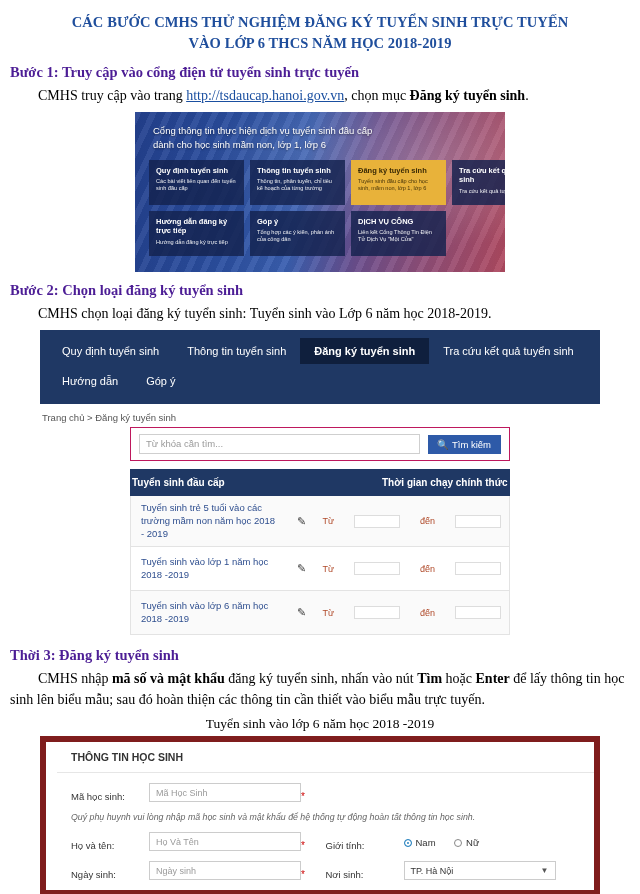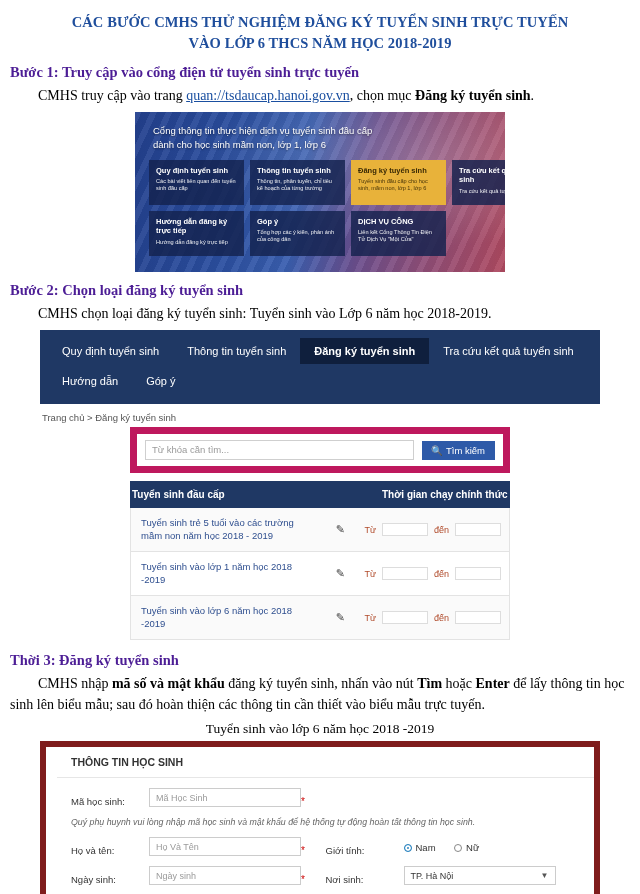--- a/index.html
+++ b/index.html
@@ -98,21 +98,21 @@
     width:560px; margin: 8px auto 4px auto;
     font-size:9.5px; color:#555;
     font-family:"Liberation Sans", sans-serif;
     padding-left: 2px;
   }
 
   
   .block { width: 380px; margin: 0 auto; font-family:"Liberation Sans", sans-serif; }
   .searchrow {
     display:flex; align-items:center; gap:8px;
-    border:7px solid #be185d; background:#fff;
+    border:1px solid #be185d; background:#fff;
     padding: 6px 8px;
   }
   .searchbox {
     flex:1; height:20px; border:1px solid #cfcfcf; background:#fff;
     font-size:9.5px; color:#9a9a9a; padding: 3px 6px;
   }
   .btn-search {
     background:#2e5aa8; color:#fff; font-size:9.5px;
     padding: 4px 10px; white-space:nowrap;
   }
@@ -125,21 +125,21 @@
   .thead .c2 { flex:1; }
   .trow {
     display:flex; align-items:center;
     border:1px solid #e3e3e3; border-top:none;
     font-size:9.5px; color:#2f4f8f; background:#fff;
     min-height: 44px;
   }
   .trow:nth-child(odd) { background:#fafafa; }
   .trow .c1 { width: 215px; padding: 6px 10px; line-height:1.35; }
   .trow .c-ico { width: 36px; text-align:center; color:#444; font-size:11px; }
-  .trow .c2 { flex:1; display:flex; gap:6px; align-items:center; padding: 6px 8px; color:#b04a2a; }
+  .trow .c2 { flex:1; display:flex; gap:20px; align-items:center; padding: 6px 8px; color:#b04a2a; }
   .c2 .lbl { font-size:9px; color:#b04a2a; }
   .c2 .fld { width:46px; height:13px; border:1px solid #ddd; background:#fff; }
 
   
   .form-title { text-align:center; font-size:13.5px; margin: 6px 0 4px 0; }
   .form-card {
     width: 560px; margin: 4px auto 0 auto;
     border:6px solid #7f1d1d; background:#fff;
     font-family:"Liberation Sans", sans-serif;
     padding-left:11px;
@@ -174,21 +174,21 @@
 
 <div class="page">
 
   <div class="doc-title">
     <div>CÁC BƯỚC CMHS THỬ NGHIỆM ĐĂNG KÝ TUYỂN SINH TRỰC TUYẾN</div>
     <div>VÀO LỚP 6 THCS NĂM HỌC 2018-2019</div>
   </div>
 
   <div class="step-heading">Bước 1: Truy cập vào cổng điện tử tuyển sinh trực tuyến</div>
   <div class="para indent">
-    <span>CMHS truy cập vào trang </span><a class="link" href="#">quan://tsdaucap.hanoi.gov.vn</a><span>, chọn mục </span><span class="b">Đăng ký tuyển sinh</span><span>.</span>
+    <span>CMHS truy cập vào trang </span><a class="link" href="#">http://tsdaucap.hanoi.gov.vn</a><span>, chọn mục </span><span class="b">Đăng ký tuyển sinh</span><span>.</span>
   </div>
 
   <div class="banner-wrap">
     <div class="banner">
       <div class="banner-caption">
         <div>Cổng thông tin thực hiện dịch vụ tuyển sinh đầu cấp</div>
         <div>dành cho học sinh mầm non, lớp 1, lớp 6</div>
       </div>
       <div class="tile-grid">
         <div class="tile">

